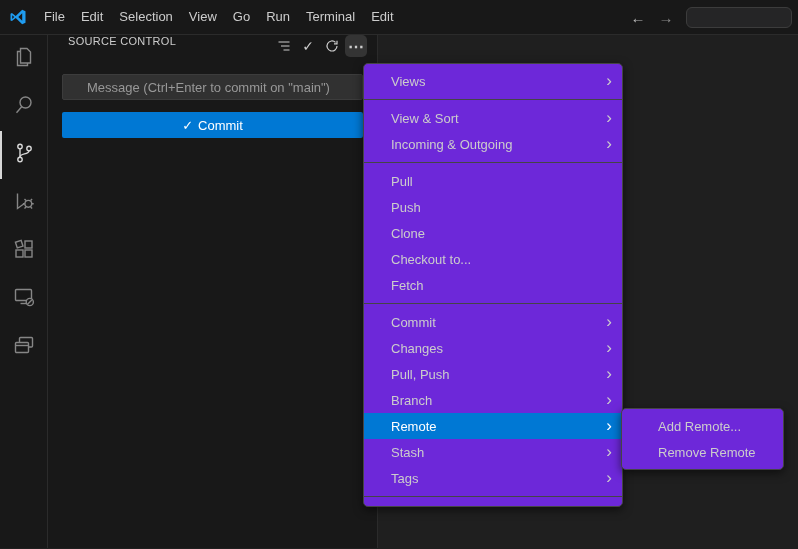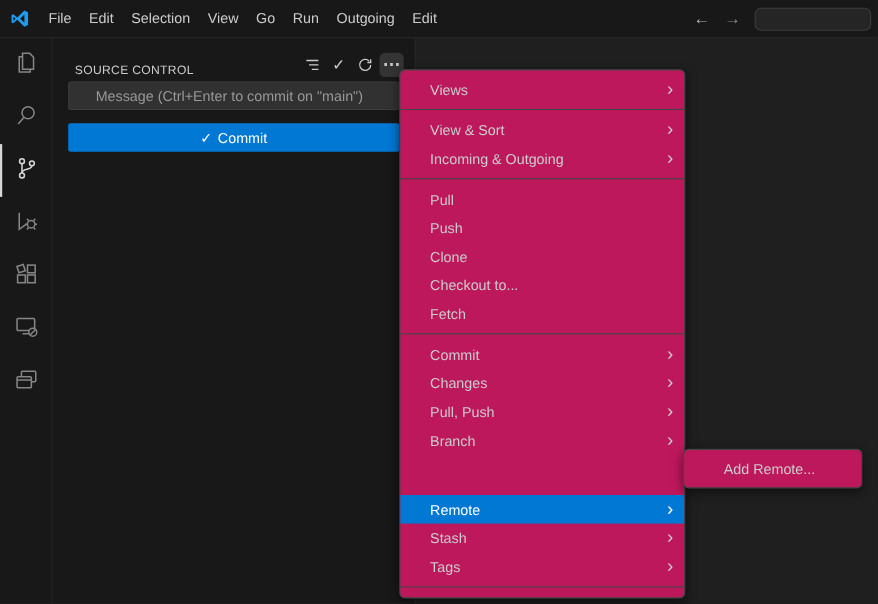--- a/index.html
+++ b/index.html
@@ -68,21 +68,21 @@
 
   .sidebar {
     width: 330px;
     background: #181818;
     border-right: 1px solid #2b2b2b;
     display: flex;
     flex-direction: column;
   }
   .sidebar-header {
     height: 35px;
-    display: flex; align-items: flex-end;
+    display: flex; align-items: flex-start;
     padding: 0 10px 0 20px;
     flex: 0 0 auto;
   }
   .sidebar-title { font-size: 11px; color: #cccccc; letter-spacing: 0.3px; white-space: nowrap; }
   .sidebar-actions { margin-left: auto; display: flex; align-items: center; gap: 2px; }
   .action-icon {
     width: 22px; height: 22px;
     display: flex; align-items: center; justify-content: center;
     color: #cccccc; font-size: 14px; border-radius: 5px;
   }
@@ -117,21 +117,21 @@
     gap: 5px;
     cursor: pointer;
   }
   .commit-button .check-glyph { font-size: 13px; }
 
   .editor { flex: 1; background: #1f1f1f; }
 
   
   .context-menu, .submenu {
     position: absolute;
-    background: #be185d;
+    background: #6d28d9;
     border: 1px solid #454545;
     border-radius: 5px;
     box-shadow: 0 3px 10px rgba(0,0,0,0.55);
     padding: 4px 0;
     z-index: 10;
   }
   .context-menu { left: 363px; top: 63px; width: 260px; }
   .submenu { left: 621px; top: 408px; width: 163px; }
 
   .menu-row {
@@ -144,21 +144,21 @@
     white-space: nowrap;
   }
   .submenu .menu-row { padding-left: 36px; }
   .menu-row .chev {
     margin-left: auto;
     font-size: 17px;
     line-height: 1;
     color: #cccccc;
     transform: translateY(-1px);
   }
-  .menu-row.selected { background: #0078d4; color: #ffffff; margin-top: 37px; }
+  .menu-row.selected { background: #0078d4; color: #ffffff; }
   .menu-row.selected .chev { color: #ffffff; }
   .menu-sep { height: 1px; background: #454545; margin: 5px 0; }
 </style>
 </head>
 <body>
 
 <div class="app">
 
   <div class="titlebar">
     <div class="logo">
@@ -166,21 +166,21 @@
         <path fill="#1f9cf0" fill-rule="evenodd" d="M17.6 2.2 L22 4.3 V19.7 L17.6 21.8 L8.9 13.4 L3.9 17.4 L2 16.5 V7.5 L3.9 6.6 L8.9 10.6 Z M17.6 7 L12.4 12 L17.6 17 Z M4.3 9.5 L7 12 L4.3 14.5 Z"></path>
       </svg>
     </div>
     <nav class="menubar">
       <span class="menubar-item">File</span>
       <span class="menubar-item">Edit</span>
       <span class="menubar-item">Selection</span>
       <span class="menubar-item">View</span>
       <span class="menubar-item">Go</span>
       <span class="menubar-item">Run</span>
-      <span class="menubar-item">Outgoing</span>
+      <span class="menubar-item">Terminal</span>
       <span class="menubar-item">Edit</span>
     </nav>
     <div class="titlebar-right">
       <span class="nav-arrow back">←</span>
       <span class="nav-arrow fwd">→</span>
       <div class="command-center"></div>
     </div>
   </div>
 
   <div class="main">
@@ -341,15 +341,18 @@
       <span>Tags</span>
       <span class="chev">›</span>
     </div>
     <div class="menu-sep"></div>
   </div>
 
   <div class="submenu">
     <div class="menu-row">
       <span>Add Remote...</span>
     </div>
+    <div class="menu-row">
+      <span>Remove Remote</span>
+    </div>
   </div>
 
 </div>
 
 </body></html>

